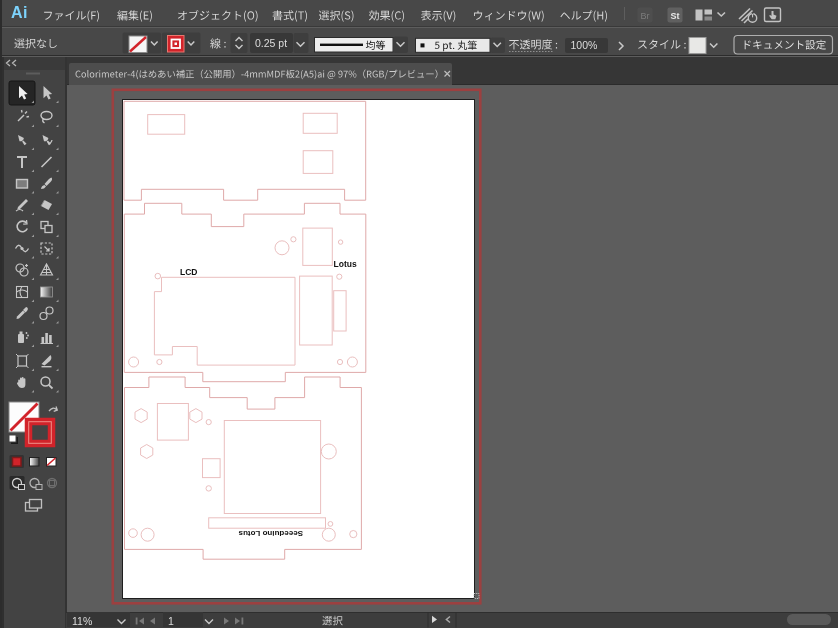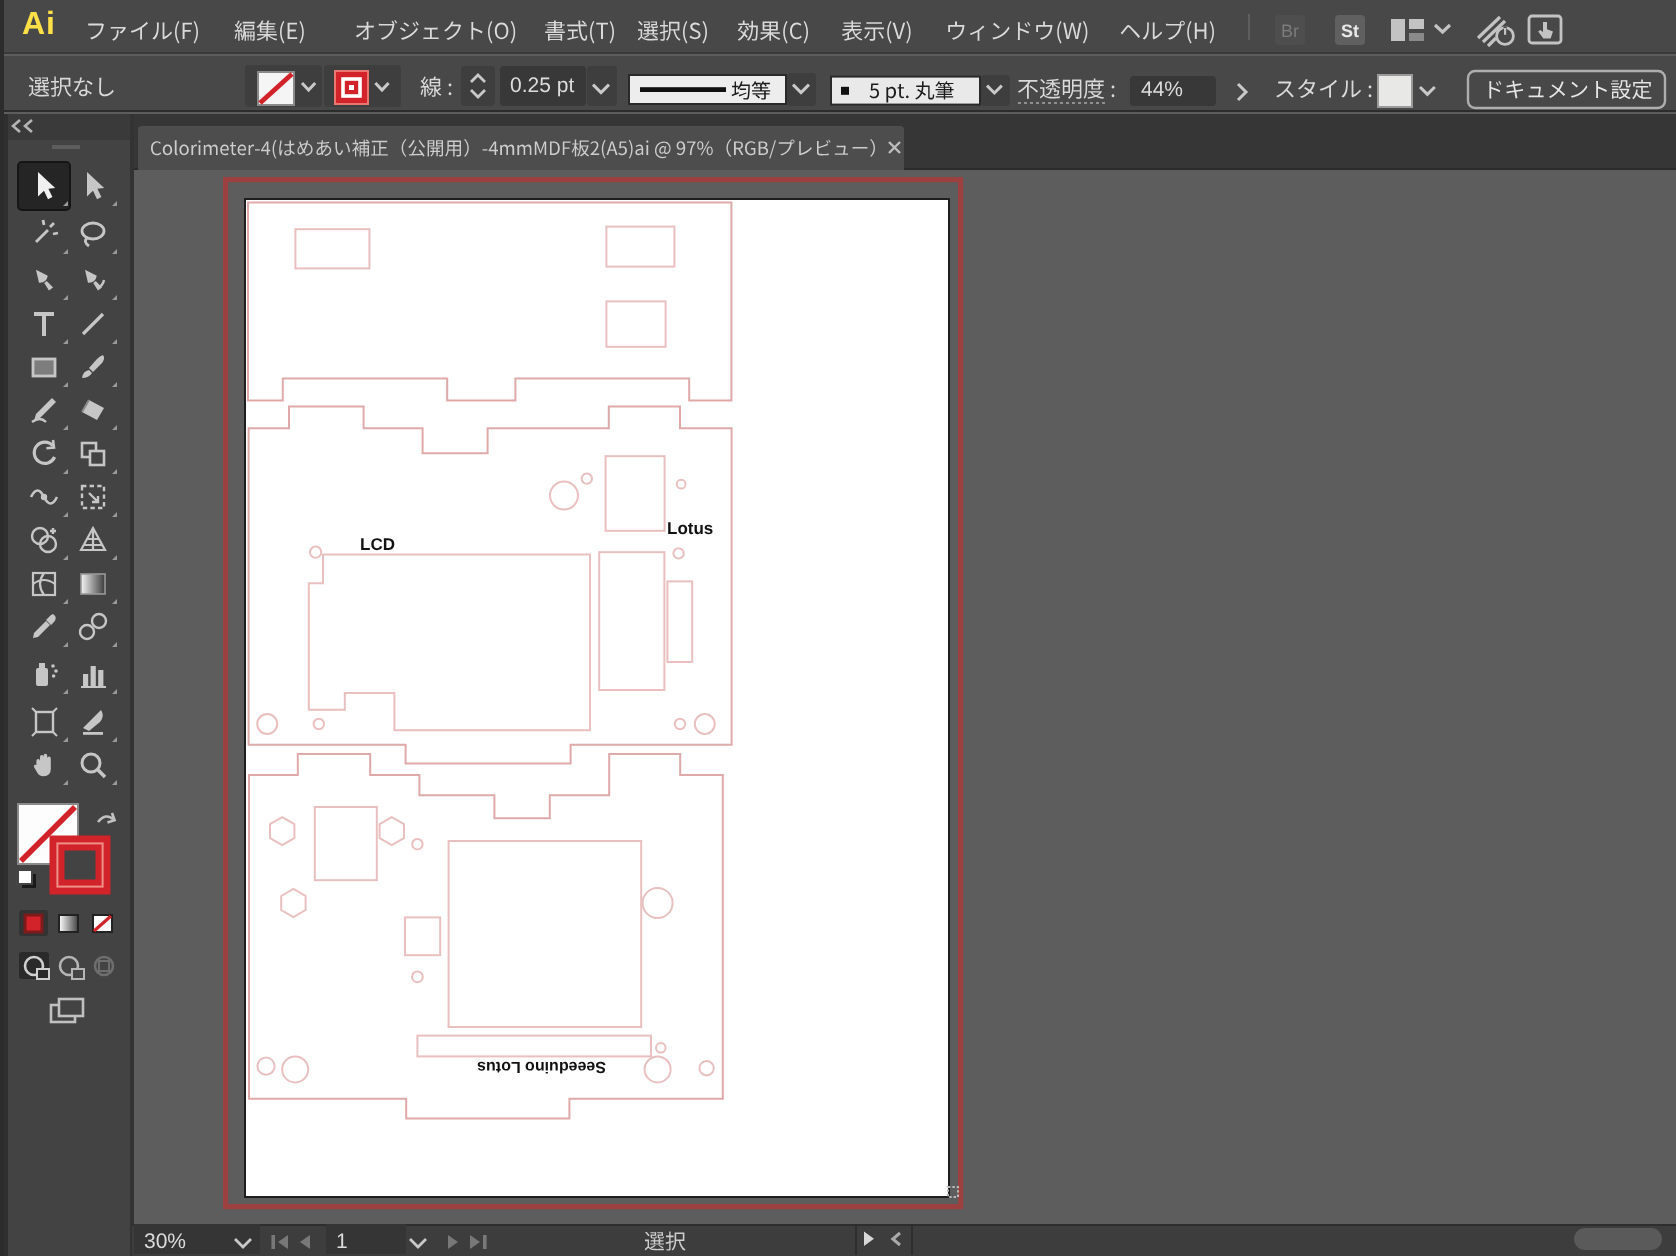--- a/index.html
+++ b/index.html
@@ -8,31 +8,31 @@
 <div style="position:absolute;left:0;top:28px;width:838px;height:28px;background:#484848;border-bottom:1px solid #2c2c2c"></div>
 <div style="position:absolute;left:66px;top:57px;width:772px;height:28px;background:#363636;border-bottom:1px solid #2b2b2b"></div>
 <div style="position:absolute;left:69px;top:63px;width:383px;height:22px;background:#4d4d4d;border-radius:2px 2px 0 0"></div>
 <div style="position:absolute;left:0;top:57px;width:66px;height:571px;background:#434343"></div>
 <div style="position:absolute;left:0;top:57px;width:4px;height:571px;background:#2f2f2f"></div>
 <div style="position:absolute;left:65px;top:57px;width:2px;height:571px;background:#333"></div>
 <div style="position:absolute;left:4px;top:57px;width:61px;height:13px;background:#3a3a3a"></div>
 <div style="position:absolute;left:66px;top:612px;width:772px;height:16px;background:#3d3d3d;border-top:1px solid #2e2e2e"></div>
 <div style="position:absolute;left:0;top:0;width:2px;height:628px;background:#2c2c2c"></div>
 <div style="position:absolute;left:787px;top:614px;width:44px;height:11px;background:#5a5a5a;border-radius:6px"></div>
-<div style="position:absolute;left:11px;top:3.5px;font:bold 16px 'Liberation Sans',sans-serif;color:#fde047;letter-spacing:0.5px">Ai</div>
+<div style="position:absolute;left:11px;top:3.5px;font:bold 16px 'Liberation Sans',sans-serif;color:#7dd3fc;letter-spacing:0.5px">Ai</div>
 <div style="position:absolute;left:249.5px;top:33px;width:43.5px;height:20px;background:#383838;border-radius:2px"></div>
 <div style="position:absolute;left:255px;top:37px;font:10.5px 'Liberation Sans',sans-serif;color:#dcdcdc">0.25 pt</div>
 <div style="position:absolute;left:565px;top:38px;width:43px;height:14.5px;background:#383838;border-radius:2px"></div>
-<div style="position:absolute;left:570.5px;top:39px;font:10.5px 'Liberation Sans',sans-serif;color:#dcdcdc">44%</div>
+<div style="position:absolute;left:570.5px;top:39px;font:10.5px 'Liberation Sans',sans-serif;color:#dcdcdc">100%</div>
 <div style="position:absolute;left:121.5px;top:98.5px;width:353.5px;height:500.5px;background:#fff;border:1px solid #1e1e1e"></div>
 <div style="position:absolute;left:180px;top:266.5px;font:bold 8.5px 'Liberation Sans',sans-serif;color:#111">LCD</div>
 <div style="position:absolute;left:333.5px;top:258.5px;font:bold 8.5px 'Liberation Sans',sans-serif;color:#111">Lotus</div>
 <div style="position:absolute;left:240px;top:529px;width:63px;text-align:center;white-space:nowrap;font:bold 8px 'Liberation Sans',sans-serif;color:#111;transform:rotate(180deg)">Seeeduino Lotus</div>
 <div style="position:absolute;left:67px;top:612px;width:63px;height:15px;background:#353535"></div>
-<div style="position:absolute;left:72px;top:615px;font:10.5px 'Liberation Sans',sans-serif;color:#dcdcdc">30%</div>
+<div style="position:absolute;left:72px;top:615px;font:10.5px 'Liberation Sans',sans-serif;color:#dcdcdc">11%</div>
 <div style="position:absolute;left:162.5px;top:612px;width:40px;height:15px;background:#353535"></div>
 <div style="position:absolute;left:168px;top:615px;font:10.5px 'Liberation Sans',sans-serif;color:#dcdcdc">1</div>
 <svg width="838" height="628" viewBox="0 0 838 628" style="position:absolute;left:0;top:0">
     <defs>
 <linearGradient id="grad1" x1="0" y1="0" x2="1" y2="0">
         <stop offset="0" stop-color="#f5f5f5"></stop>
         <stop offset="1" stop-color="#3a3a3a"></stop>
       </linearGradient>
 <linearGradient id="grad2" x1="0" y1="0" x2="1" y2="0">
         <stop offset="0" stop-color="#fff"></stop>

